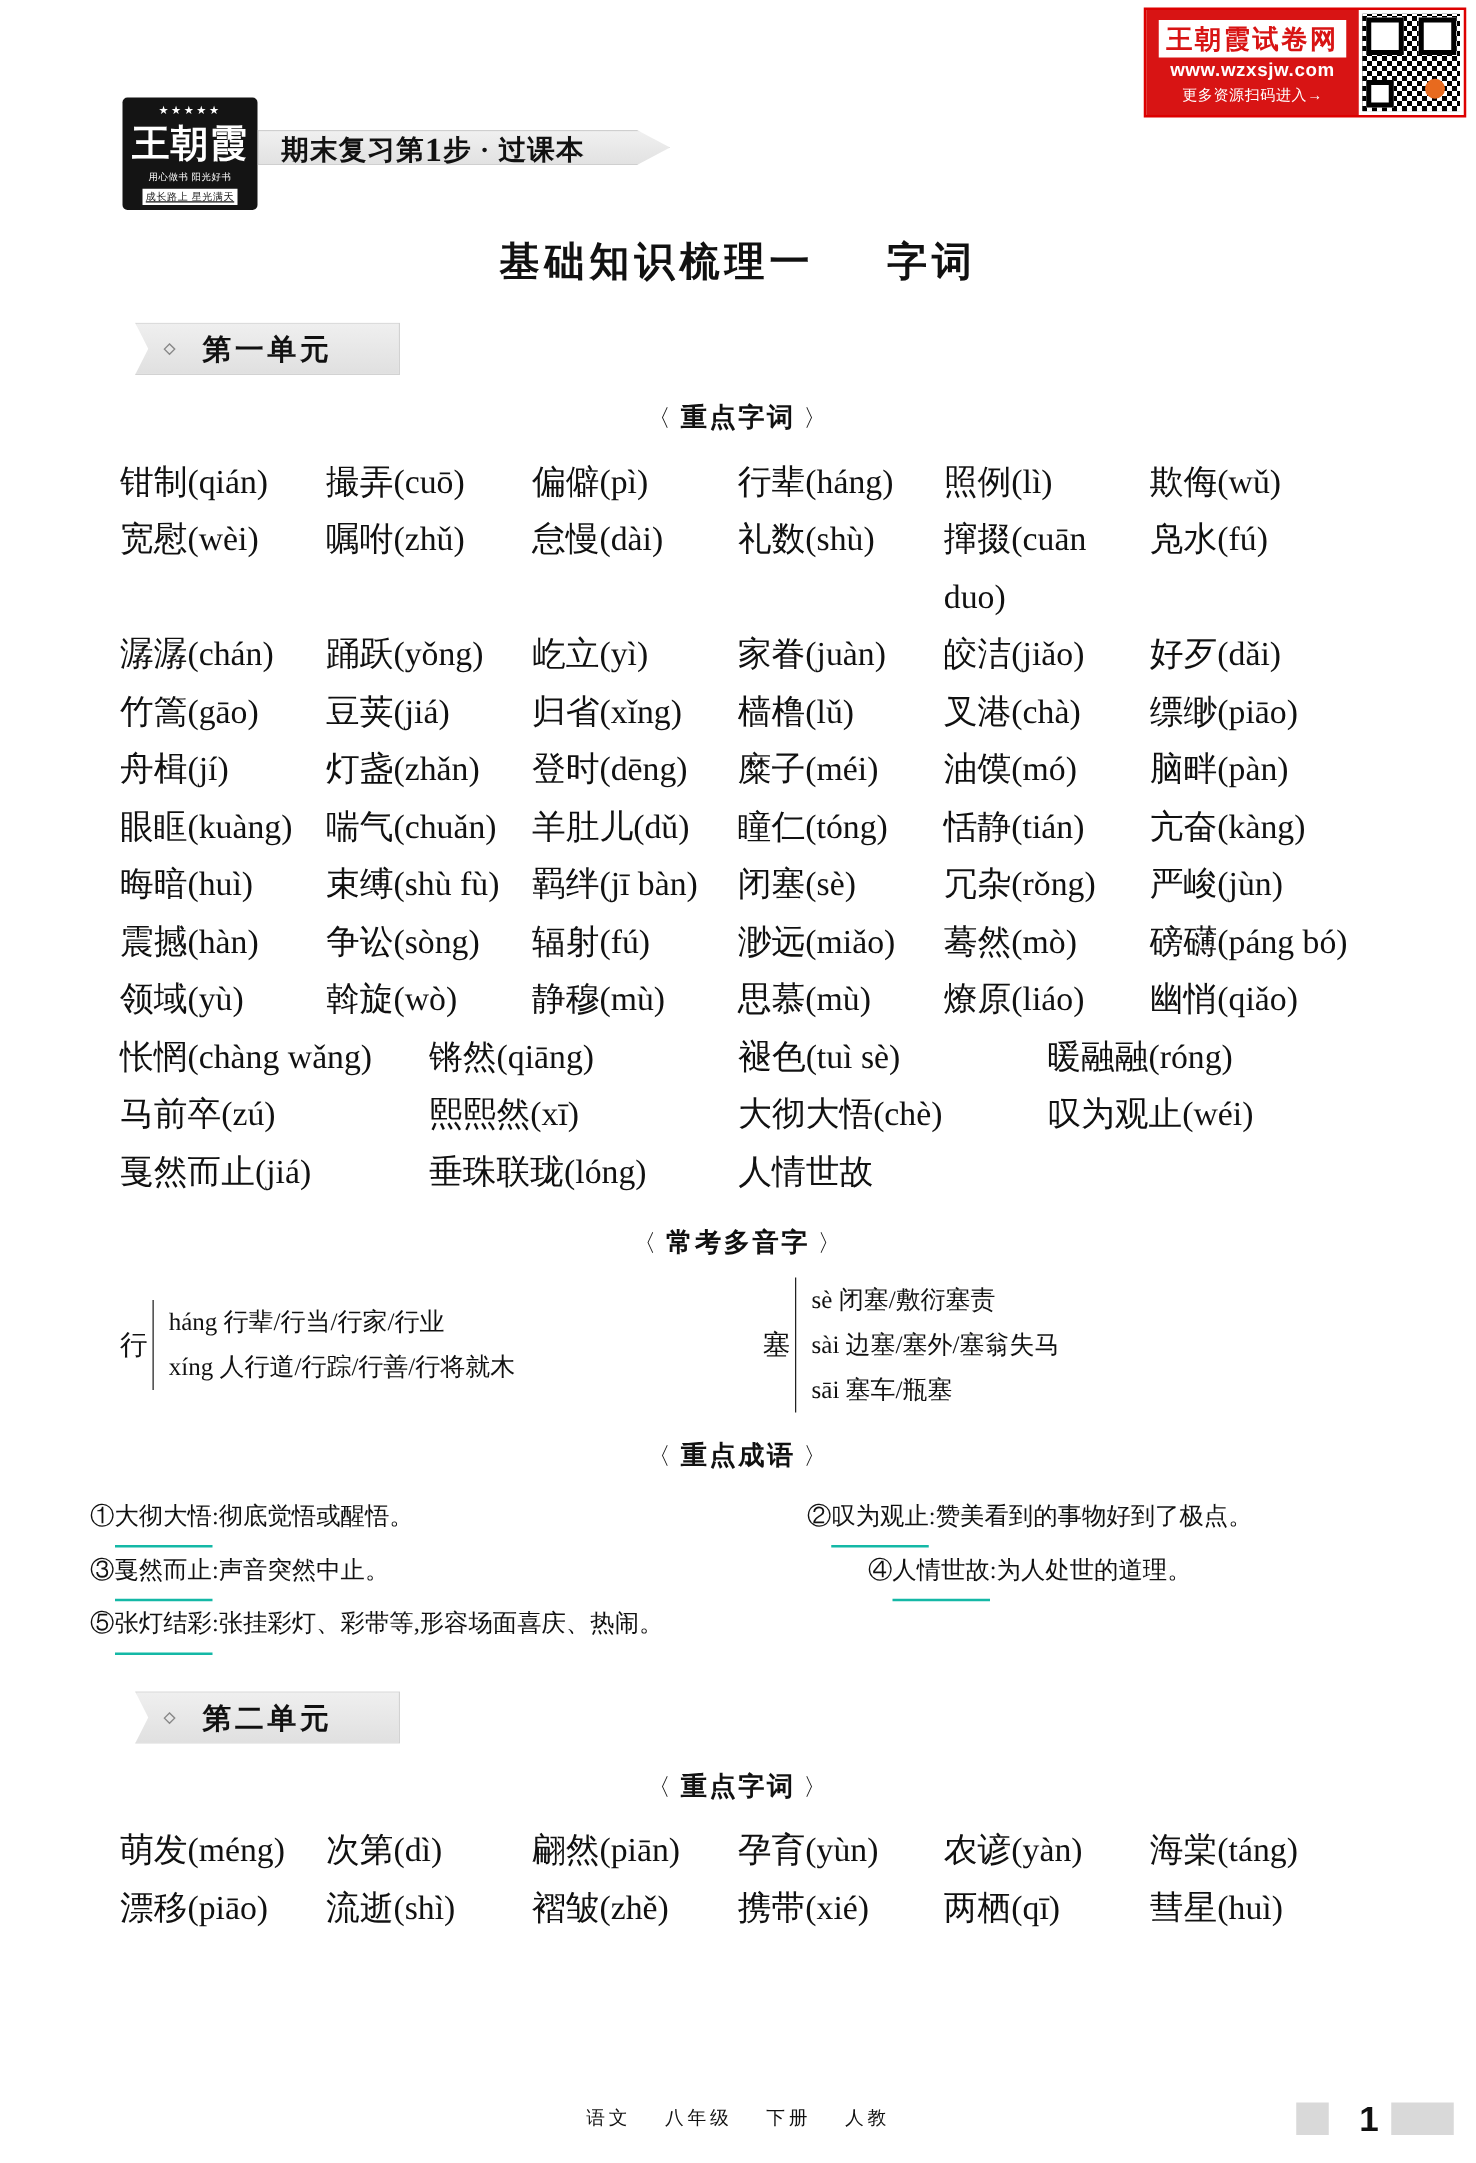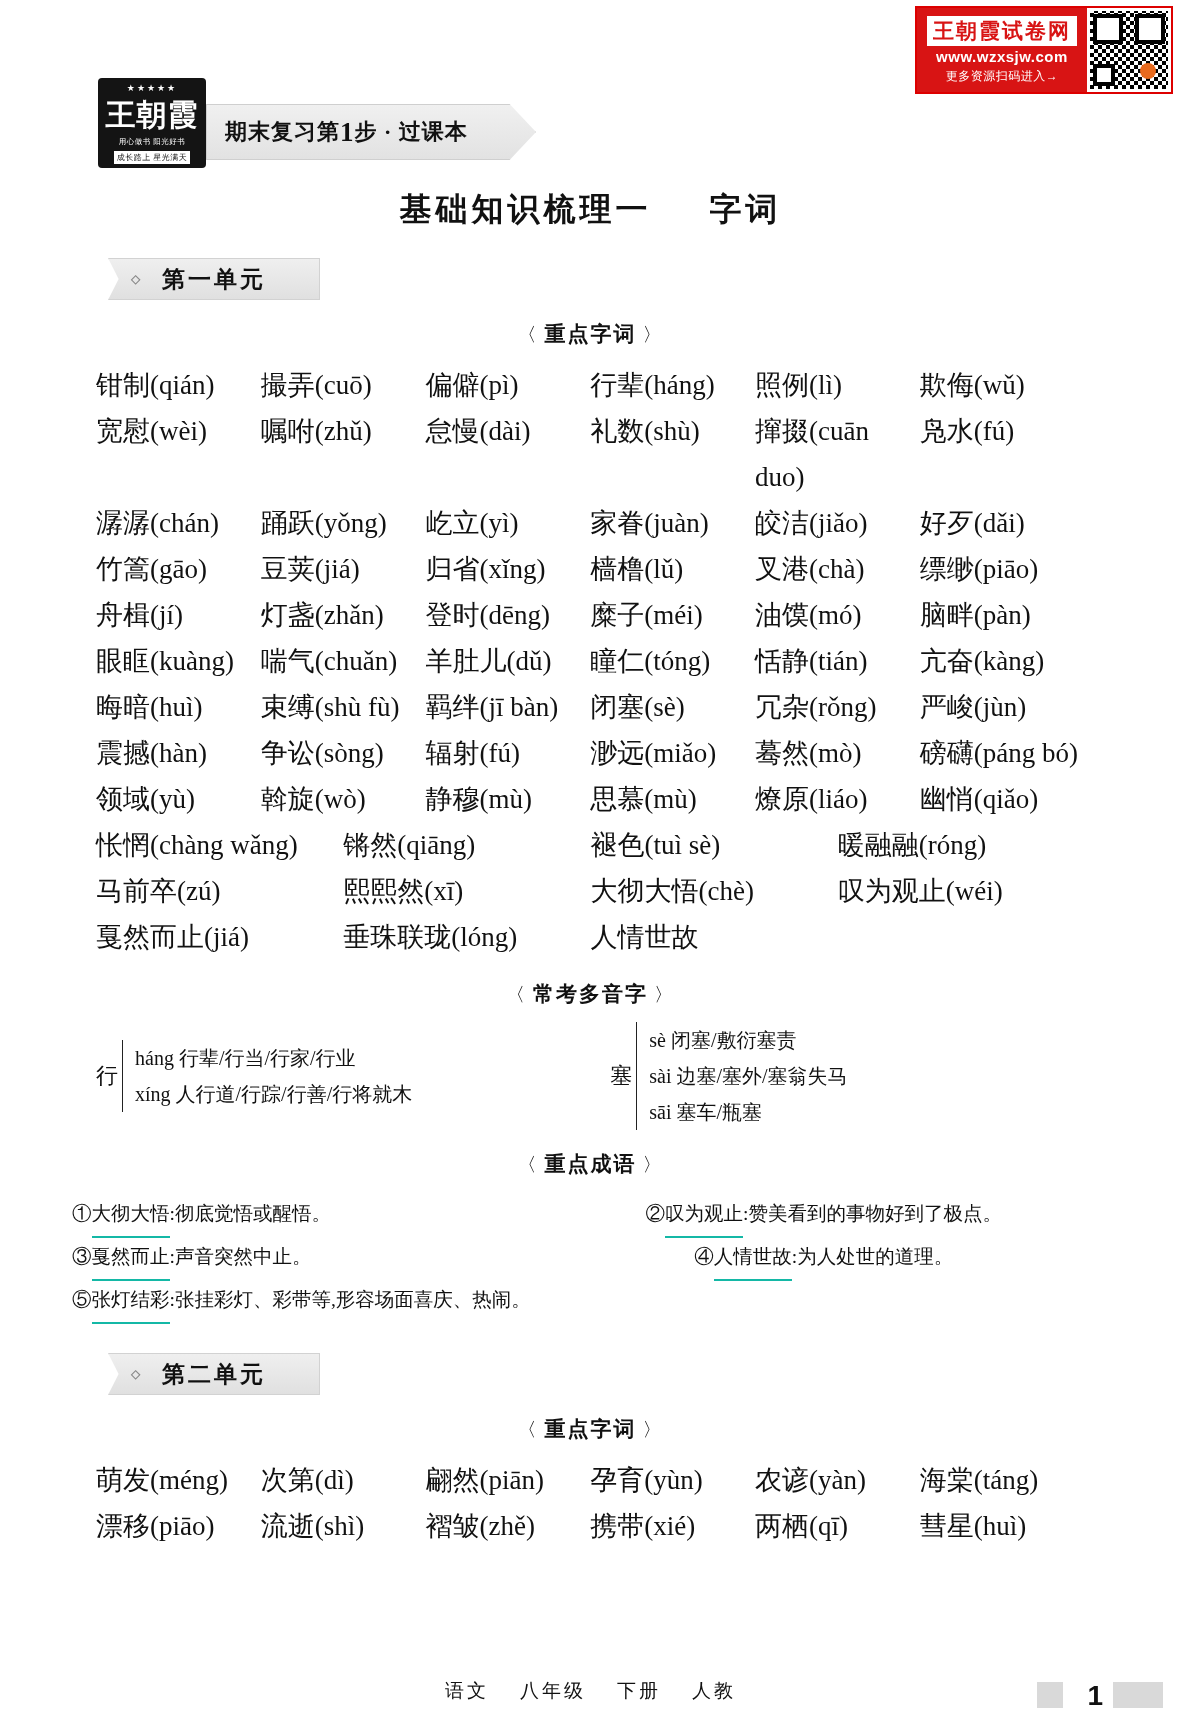--- a/index.html
+++ b/index.html
@@ -48,28 +48,28 @@
   
   .logo {
     position:absolute; left:98px; top:78px; width:108px; height:90px;
     background:#141414; color:#fff; border-radius:4px;
     display:flex; flex-direction:column; align-items:center; justify-content:center;
     font-family:"Liberation Sans", sans-serif;
   }
   .logo .stars { font-size:9px; letter-spacing:2px; color:#fff; line-height:10px; }
   .logo .name { font-size:30px; font-weight:bold; letter-spacing:1px; margin:2px 0 1px; }
   .logo .sub1 { font-size:7.5px; letter-spacing:0.5px; }
-  .logo .sub2 { font-size:8px; letter-spacing:0.5px; background:#fff; color:#141414; margin-top:4px; padding:1px 3px; }
+  .logo .sub2 { font-size:8px; letter-spacing:0.5px; background:#fff; color:#141414; margin-top:4px; padding:1px 3px;text-decoration:underline; }
 
   
   .ribbon {
-    position:absolute; left:206px; top:104px; height:56px; width:330px;
+    position:absolute; left:206px; top:104px; height:28px; width:330px;
     background:linear-gradient(180deg,#f0f0f0,#e2e2e2);
     border:1px solid #cfcfcf;
-    display:flex; align-items:center; padding-left:18px;
+    display:flex; align-items:flex-start; padding-left:18px;
     clip-path:polygon(0 0,92% 0,100% 50%,92% 100%,0 100%);
     font-size:22px; font-weight:bold; letter-spacing:1px;
   }
   .ribbon .num { font-size:27px; }
 
   
   .maintitle {
     position:absolute; top:188px; left:0; width:1181px; text-align:center;
     font-size:32px; font-weight:bold; letter-spacing:4px;
   }
@@ -122,21 +122,21 @@
   .idioms { margin:6px 72px 0 72px; font-size:19.5px; line-height:43px; }
   .idioms .r { display:flex; }
   .idioms .i1 { flex:0 0 45%; }
   .idioms .i2 { flex:0 0 55%;text-align:center; }
   .idioms .full { width:100%; }
   .idioms u { text-decoration:none; border-bottom:2px solid #14b8a6; padding-bottom:12px;margin-top:10px; }
 
   
   .footer {
     position:absolute; bottom:26px; left:0; width:1181px; text-align:center;
-    font-size:19px; letter-spacing:3px;
+    font-size:15px; letter-spacing:3px;
   }
   .pagenum {
     position:absolute; bottom:18px; right:78px;
     font-size:28px; font-weight:bold; font-family:"Liberation Sans", sans-serif;
   }
   .pagebox { position:absolute; bottom:22px; right:18px; width:50px; height:26px; background:#d9d9d9; }
   .pagebox2 { position:absolute; bottom:22px; right:118px; width:26px; height:26px; background:#d9d9d9; }
 </style>
 </head>
 <body>

